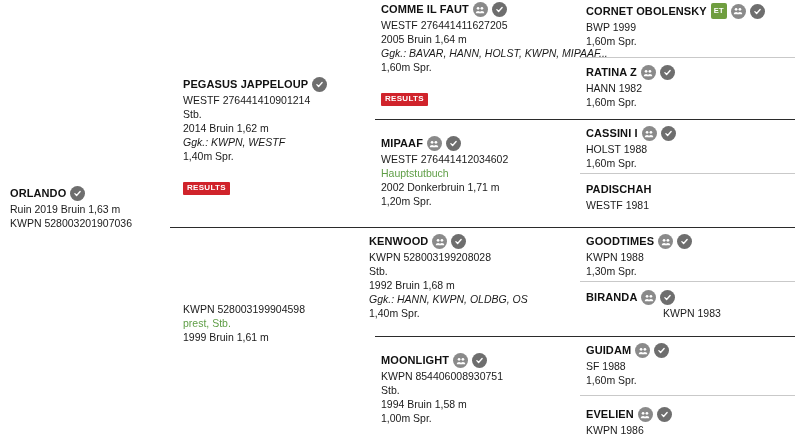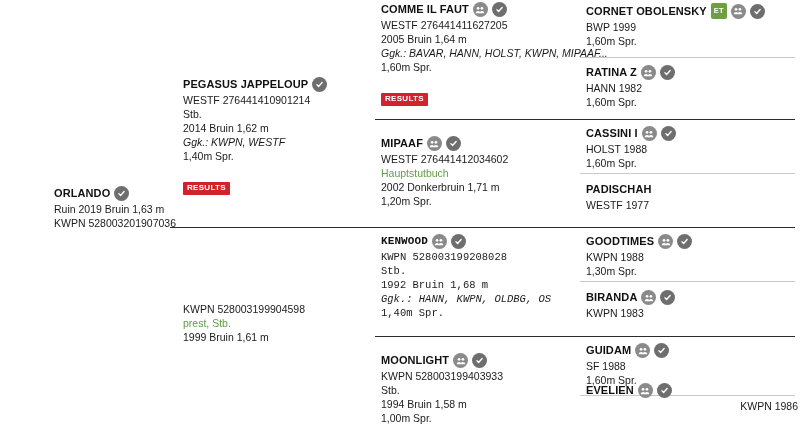--- a/index.html
+++ b/index.html
@@ -104,21 +104,21 @@
   <div class="sep" style="left:375px; top:227px; width:205px;"></div>
   <div class="sep" style="left:375px; top:336px; width:205px;"></div>
   <div class="sep thin" style="left:580px; top:57px; width:215px;"></div>
   <div class="sep" style="left:580px; top:119px; width:215px;"></div>
   <div class="sep thin" style="left:580px; top:173px; width:215px;"></div>
   <div class="sep" style="left:580px; top:227px; width:215px;"></div>
   <div class="sep thin" style="left:580px; top:281px; width:215px;"></div>
   <div class="sep" style="left:580px; top:336px; width:215px;"></div>
   <div class="sep thin" style="left:580px; top:395px; width:215px;"></div>
 
-  <div class="node" style="left:10px; top:186px; width:160px;margin-left:44px;">
+  <div class="node" style="left:10px; top:186px; width:160px;">
     <div class="hdr">
       <span class="nm">ORLANDO</span>
       <span class="ic check">
         <svg width="9" height="9" viewBox="0 0 12 12">
             <path d="M2.5 6.2 L4.8 8.6 L9.5 3.4" stroke="#fff" stroke-width="1.8" fill="none" stroke-linecap="round" stroke-linejoin="round"></path>
           </svg>
       </span>
     </div>
     <div class="line">Ruin 2019 Bruin 1,63 m</div>
     <div class="line">KWPN 528003201907036</div>
@@ -187,21 +187,21 @@
             <path d="M2.5 6.2 L4.8 8.6 L9.5 3.4" stroke="#fff" stroke-width="1.8" fill="none" stroke-linecap="round" stroke-linejoin="round"></path>
           </svg>
       </span>
     </div>
     <div class="line">WESTF 276441412034602</div>
     <div class="line green">Hauptstutbuch</div>
     <div class="line">2002 Donkerbruin 1,71 m</div>
     <div class="line">1,20m Spr.</div>
   </div>
 
-  <div class="node" style="left:381px; top:234px; width:205px;font-family:Liberation Mono, monospace;">
+  <div class="node" style="left:369px; top:234px; width:205px;">
     <div class="hdr">
       <span class="nm">KENWOOD</span>
       <span class="ic fam">
         <svg width="10" height="10" viewBox="0 0 14 14">
             <circle cx="4.3" cy="4.6" r="1.9" fill="#fff"></circle>
             <circle cx="9.7" cy="4.6" r="1.9" fill="#fff"></circle>
             <path d="M1.1 11.4c0-1.9 1.4-3.1 3.2-3.1s3.2 1.2 3.2 3.1z" fill="#fff"></path>
             <path d="M6.5 11.4c0-1.9 1.4-3.1 3.2-3.1s3.2 1.2 3.2 3.1z" fill="#fff"></path>
           </svg>
       </span>
@@ -228,21 +228,21 @@
             <path d="M1.1 11.4c0-1.9 1.4-3.1 3.2-3.1s3.2 1.2 3.2 3.1z" fill="#fff"></path>
             <path d="M6.5 11.4c0-1.9 1.4-3.1 3.2-3.1s3.2 1.2 3.2 3.1z" fill="#fff"></path>
           </svg>
       </span>
       <span class="ic check">
         <svg width="9" height="9" viewBox="0 0 12 12">
             <path d="M2.5 6.2 L4.8 8.6 L9.5 3.4" stroke="#fff" stroke-width="1.8" fill="none" stroke-linecap="round" stroke-linejoin="round"></path>
           </svg>
       </span>
     </div>
-    <div class="line">KWPN 528003199403933</div>
+    <div class="line">KWPN 854406008930751</div>
     <div class="line">Stb.</div>
     <div class="line">1994 Bruin 1,58 m</div>
     <div class="line">1,00m Spr.</div>
   </div>
 
   <div class="node" style="left:586px; top:3px; width:212px;">
     <div class="hdr">
       <span class="nm">CORNET OBOLENSKY</span>
       <span class="et-badge">ET</span>
       <span class="ic fam">
@@ -302,21 +302,21 @@
       </span>
     </div>
     <div class="line">HOLST 1988</div>
     <div class="line">1,60m Spr.</div>
   </div>
 
   <div class="node" style="left:586px; top:182px; width:212px;">
     <div class="hdr">
       <span class="nm">PADISCHAH</span>
     </div>
-    <div class="line">WESTF 1977</div>
+    <div class="line">WESTF 1981</div>
   </div>
 
   <div class="node" style="left:586px; top:234px; width:212px;">
     <div class="hdr">
       <span class="nm">GOODTIMES</span>
       <span class="ic fam">
         <svg width="10" height="10" viewBox="0 0 14 14">
             <circle cx="4.3" cy="4.6" r="1.9" fill="#fff"></circle>
             <circle cx="9.7" cy="4.6" r="1.9" fill="#fff"></circle>
             <path d="M1.1 11.4c0-1.9 1.4-3.1 3.2-3.1s3.2 1.2 3.2 3.1z" fill="#fff"></path>
@@ -326,21 +326,21 @@
       <span class="ic check">
         <svg width="9" height="9" viewBox="0 0 12 12">
             <path d="M2.5 6.2 L4.8 8.6 L9.5 3.4" stroke="#fff" stroke-width="1.8" fill="none" stroke-linecap="round" stroke-linejoin="round"></path>
           </svg>
       </span>
     </div>
     <div class="line">KWPN 1988</div>
     <div class="line">1,30m Spr.</div>
   </div>
 
-  <div class="node" style="left:586px; top:290px; width:212px;">
+  <div class="node" style="left:586px; top:290px; width:212px;text-align:center;">
     <div class="hdr">
       <span class="nm">BIRANDA</span>
       <span class="ic fam">
         <svg width="10" height="10" viewBox="0 0 14 14">
             <circle cx="4.3" cy="4.6" r="1.9" fill="#fff"></circle>
             <circle cx="9.7" cy="4.6" r="1.9" fill="#fff"></circle>
             <path d="M1.1 11.4c0-1.9 1.4-3.1 3.2-3.1s3.2 1.2 3.2 3.1z" fill="#fff"></path>
             <path d="M6.5 11.4c0-1.9 1.4-3.1 3.2-3.1s3.2 1.2 3.2 3.1z" fill="#fff"></path>
           </svg>
       </span>
@@ -367,21 +367,21 @@
       <span class="ic check">
         <svg width="9" height="9" viewBox="0 0 12 12">
             <path d="M2.5 6.2 L4.8 8.6 L9.5 3.4" stroke="#fff" stroke-width="1.8" fill="none" stroke-linecap="round" stroke-linejoin="round"></path>
           </svg>
       </span>
     </div>
     <div class="line">SF 1988</div>
     <div class="line">1,60m Spr.</div>
   </div>
 
-  <div class="node" style="left:586px; top:383px; width:212px;text-align:right;">
+  <div class="node" style="left:586px; top:407px; width:212px;">
     <div class="hdr">
       <span class="nm">EVELIEN</span>
       <span class="ic fam">
         <svg width="10" height="10" viewBox="0 0 14 14">
             <circle cx="4.3" cy="4.6" r="1.9" fill="#fff"></circle>
             <circle cx="9.7" cy="4.6" r="1.9" fill="#fff"></circle>
             <path d="M1.1 11.4c0-1.9 1.4-3.1 3.2-3.1s3.2 1.2 3.2 3.1z" fill="#fff"></path>
             <path d="M6.5 11.4c0-1.9 1.4-3.1 3.2-3.1s3.2 1.2 3.2 3.1z" fill="#fff"></path>
           </svg>
       </span>

